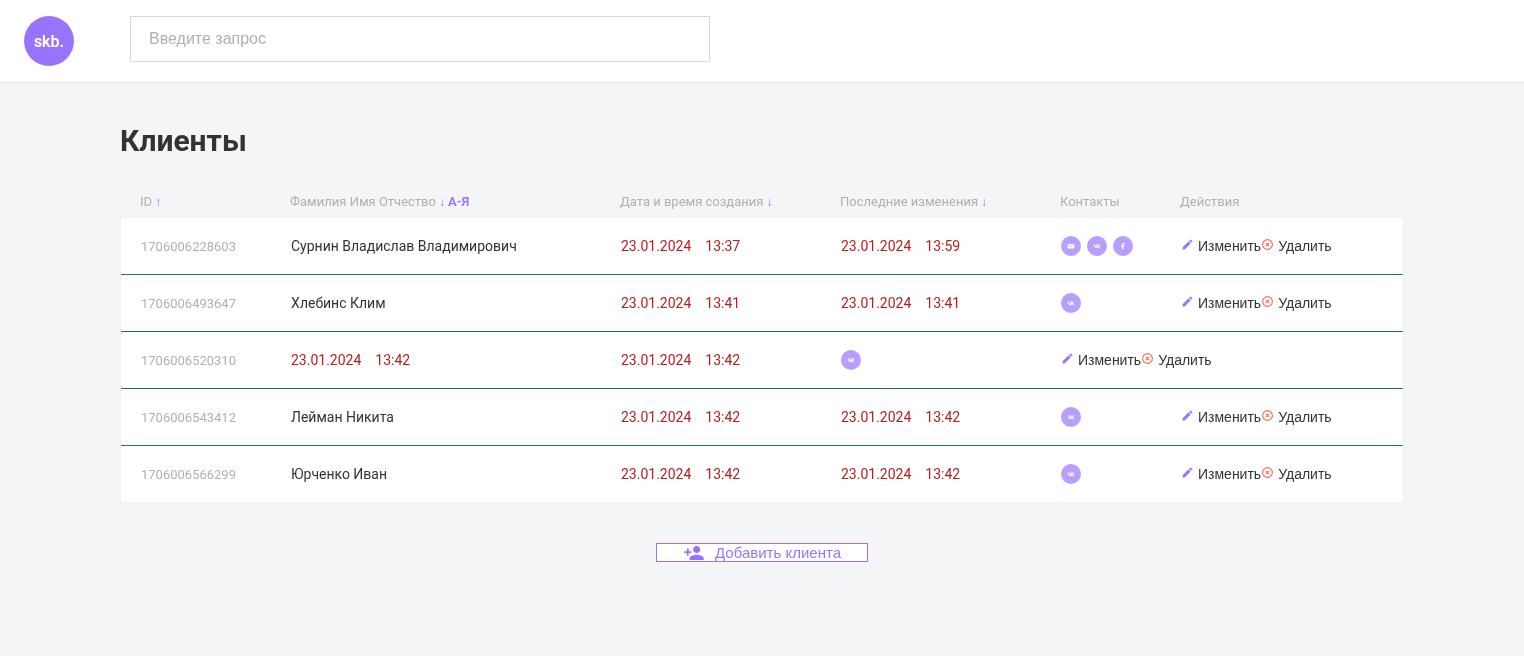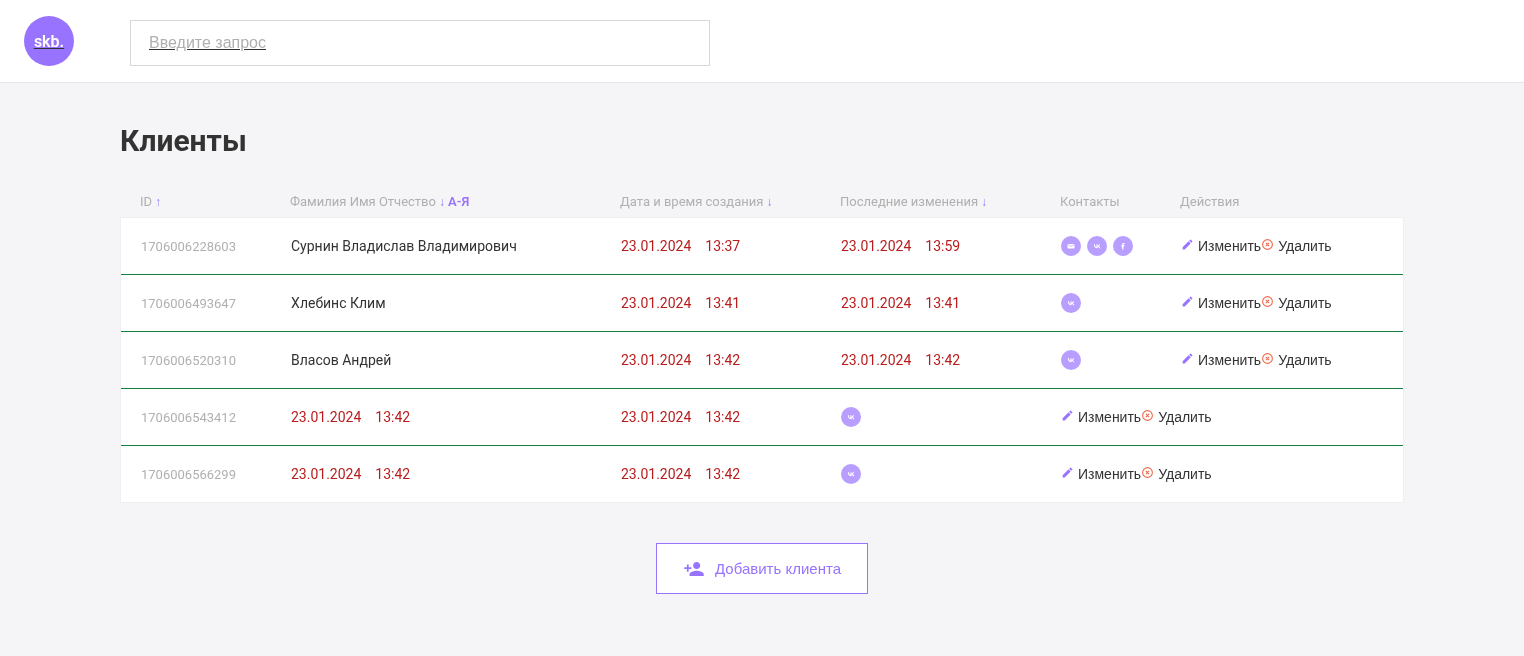--- a/index.html
+++ b/index.html
@@ -7,22 +7,21 @@
   font-family: -apple-system, BlinkMacSystemFont, "Segoe UI", Roboto, Arial, sans-serif;
   background: #f5f5f7;
   color: #333;
   width: 1524px;
 }
 .header {
   background: #fff;
   border-bottom: 1px solid #e5e5ea;
   padding: 16px 0;
   display: flex;
-  align-items: flex-end;
-  text-decoration: underline;
+  align-items: flex-start;
 }
 .logo {
   width: 50px;
   height: 50px;
   border-radius: 50%;
   background: #9873ff;
   color: #fff;
   font-weight: 600;
   font-size: 16px;
   display: flex;
@@ -83,21 +82,21 @@
 .action-btn { display: flex; align-items: center; gap: 4px; cursor: pointer; background: none; border: none; font-size: 14px; color: #333; }
 .action-edit-ico { color: #9873ff; }
 .action-del-ico { color: #f06a4d; }
 .body-wrap { border: 1px solid #efeff2; }
 
 .add-wrap { display: flex; justify-content: center; margin-top: 40px; }
 .add-btn {
   border: 1px solid #9873ff;
   background: #fff;
   color: #9873ff;
-  padding: 16px 26px;
+  padding: 0 26px;
   font-size: 15px;
   display: flex;
   align-items: center;
   gap: 10px;
   cursor: pointer;
 }
 .add-btn svg { fill: #9873ff; }
 </style>
 </head>
 <body>
@@ -219,21 +218,20 @@
                   <circle cx="12" cy="12" r="9"></circle>
                   <path d="M9 9l6 6M15 9l-6 6"></path>
                 </svg>
         </span>
         <span>Удалить</span>
       </button>
     </div>
   </div>
         <div class="row">
     <div class="cell-id">1706006520310</div>
-    <div class="cell-name">Власов Андрей</div>
     <div class="cell-date">
       <span class="d">23.01.2024</span><span class="t">13:42</span>
     </div>
     <div class="cell-date">
       <span class="d">23.01.2024</span><span class="t">13:42</span>
     </div>
     <div class="contacts">
             <span class="contact-icon">
               <svg width="12" height="12" viewBox="0 0 24 24">
                 <circle cx="12" cy="12" r="12" fill="#b89eff"></circle>
@@ -256,20 +254,21 @@
                   <circle cx="12" cy="12" r="9"></circle>
                   <path d="M9 9l6 6M15 9l-6 6"></path>
                 </svg>
         </span>
         <span>Удалить</span>
       </button>
     </div>
   </div>
         <div class="row">
     <div class="cell-id">1706006543412</div>
+    <div class="cell-name">Лейман Никита</div>
     <div class="cell-date">
       <span class="d">23.01.2024</span><span class="t">13:42</span>
     </div>
     <div class="cell-date">
       <span class="d">23.01.2024</span><span class="t">13:42</span>
     </div>
     <div class="contacts">
             <span class="contact-icon">
               <svg width="12" height="12" viewBox="0 0 24 24">
                 <circle cx="12" cy="12" r="12" fill="#b89eff"></circle>
@@ -292,20 +291,21 @@
                   <circle cx="12" cy="12" r="9"></circle>
                   <path d="M9 9l6 6M15 9l-6 6"></path>
                 </svg>
         </span>
         <span>Удалить</span>
       </button>
     </div>
   </div>
         <div class="row">
     <div class="cell-id">1706006566299</div>
+    <div class="cell-name">Юрченко Иван</div>
     <div class="cell-date">
       <span class="d">23.01.2024</span><span class="t">13:42</span>
     </div>
     <div class="cell-date">
       <span class="d">23.01.2024</span><span class="t">13:42</span>
     </div>
     <div class="contacts">
             <span class="contact-icon">
               <svg width="12" height="12" viewBox="0 0 24 24">
                 <circle cx="12" cy="12" r="12" fill="#b89eff"></circle>

